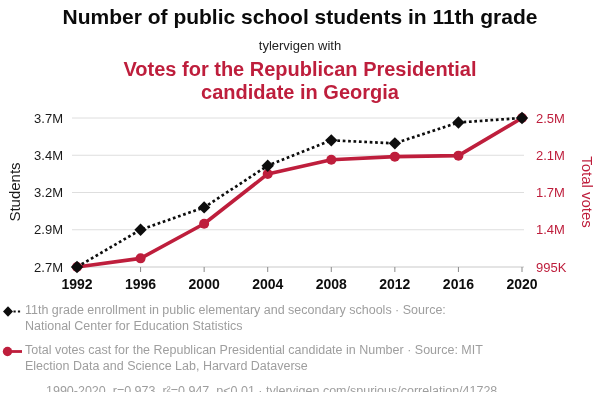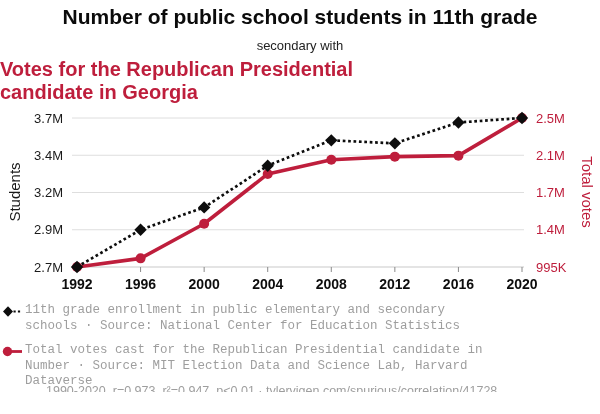--- a/index.html
+++ b/index.html
@@ -8,51 +8,51 @@
     font-family:"Liberation Sans", sans-serif;color:#111;overflow:hidden;
   }
   .title{
     margin:4px 8px 0;text-align:center;font-size:21px;line-height:25px;
     font-weight:bold;color:#0b0b0b;
   }
   .subtitle{
     margin:9px 0 0;text-align:center;font-size:13px;line-height:15px;color:#222;
   }
   .red-title{
-    margin:5px 0 8px;font-size:20px;line-height:23px;
+    margin:5px 0 8px;text-align:center;font-size:20px;line-height:23px;
     font-weight:bold;color:#be1e3c;
   }
   .chart-svg{position:absolute;left:0;top:100px;}
   .axis-title{
     position:absolute;width:200px;height:20px;text-align:center;
     font-size:15px;line-height:20px;color:#1a1a1a;
   }
   .axis-title-left{left:-85px;top:182px;transform:rotate(-90deg);}
   .axis-title-right{left:487px;top:182px;transform:rotate(90deg);color:#be1e3c;}
   .legend{
     position:absolute;left:2px;top:303px;right:6px;
     display:flex;flex-direction:column;gap:9px;
   }
   .legend-item{display:flex;align-items:flex-start;gap:3px;}
   .legend-marker{flex:0 0 auto;margin-top:2px;}
   .legend-text{
-    font-size:12.5px;line-height:15.5px;color:#9e9e9e;max-width:470px;font-family:Liberation Mono, monospace;
+    font-size:12.5px;line-height:15.5px;color:#9e9e9e;max-width:470px;
   }
   .footer{
     position:absolute;left:22px;top:384px;white-space:nowrap;
     font-size:12.5px;color:#9e9e9e;margin-left:24px;
   }
 </style>
 </head>
 <body>
 
 <div class="page">
 
   <div class="title">Number of public school students in 11th grade</div>
-  <div class="subtitle">secondary with</div>
+  <div class="subtitle">tylervigen with</div>
   <div class="red-title">
     <div>Votes for the Republican Presidential</div>
     <div>candidate in Georgia</div>
   </div>
 
   <svg class="chart-svg" width="600" height="200" viewBox="0 0 600 200">
       <line x1="72" x2="524" y1="18" y2="18" stroke="#dedede" stroke-width="1"></line>
       <text x="63" y="22.5" text-anchor="end" fill="#1a1a1a" font-size="13">3.7M</text>
       <text x="536" y="22.5" text-anchor="start" fill="#be1e3c" font-size="13">2.5M</text>
       <line x1="72" x2="524" y1="55.25" y2="55.25" stroke="#dedede" stroke-width="1"></line>

